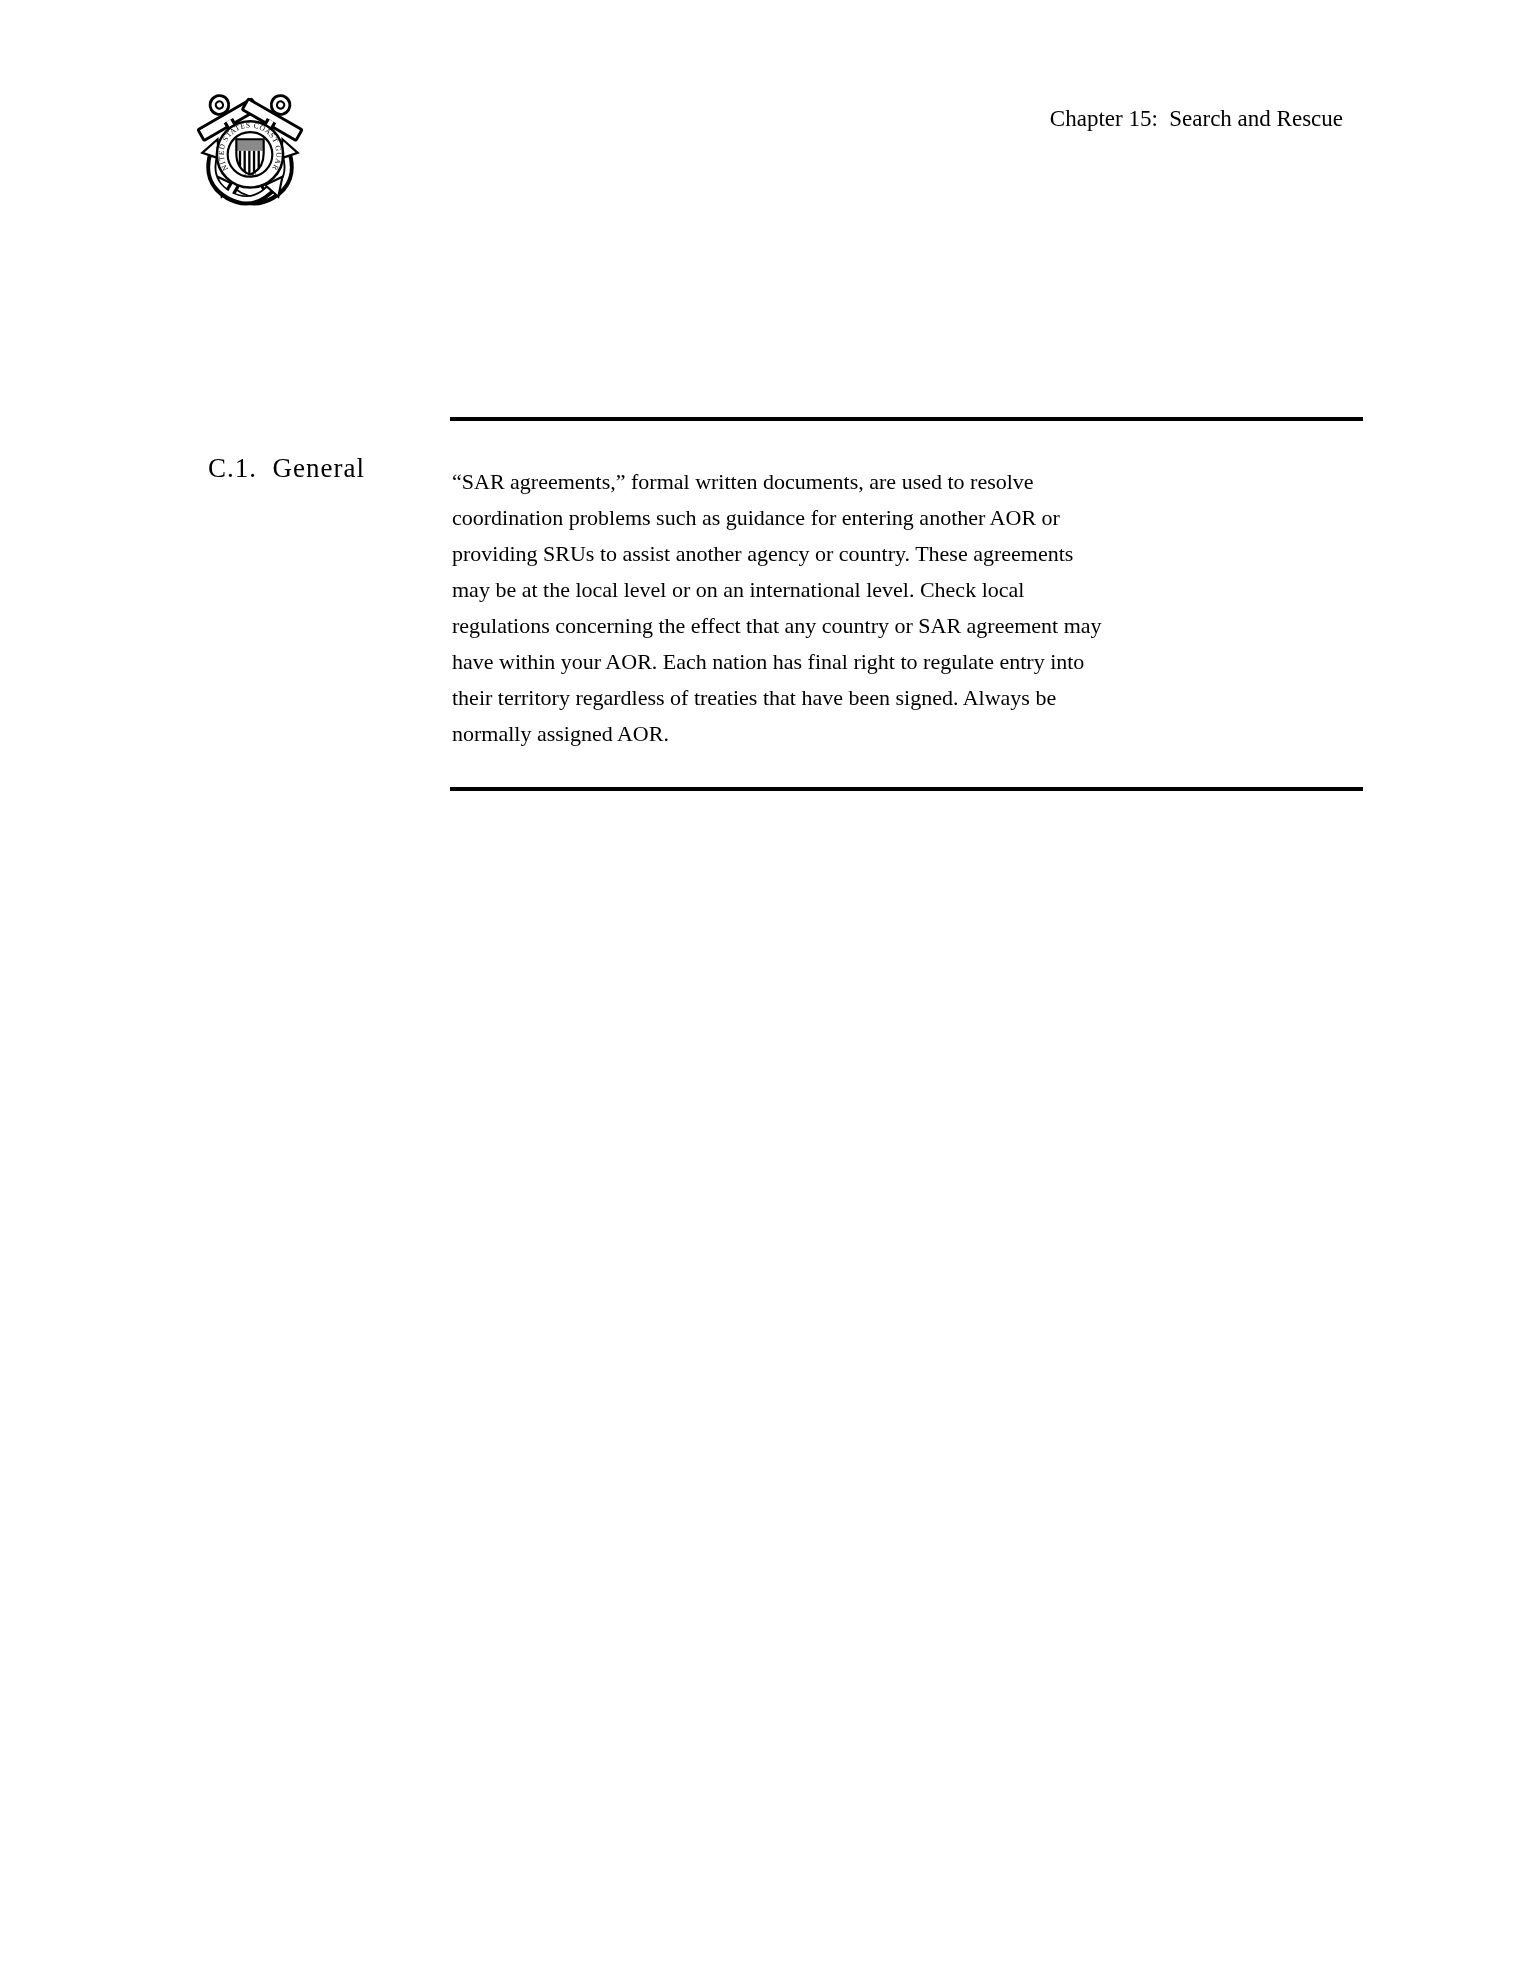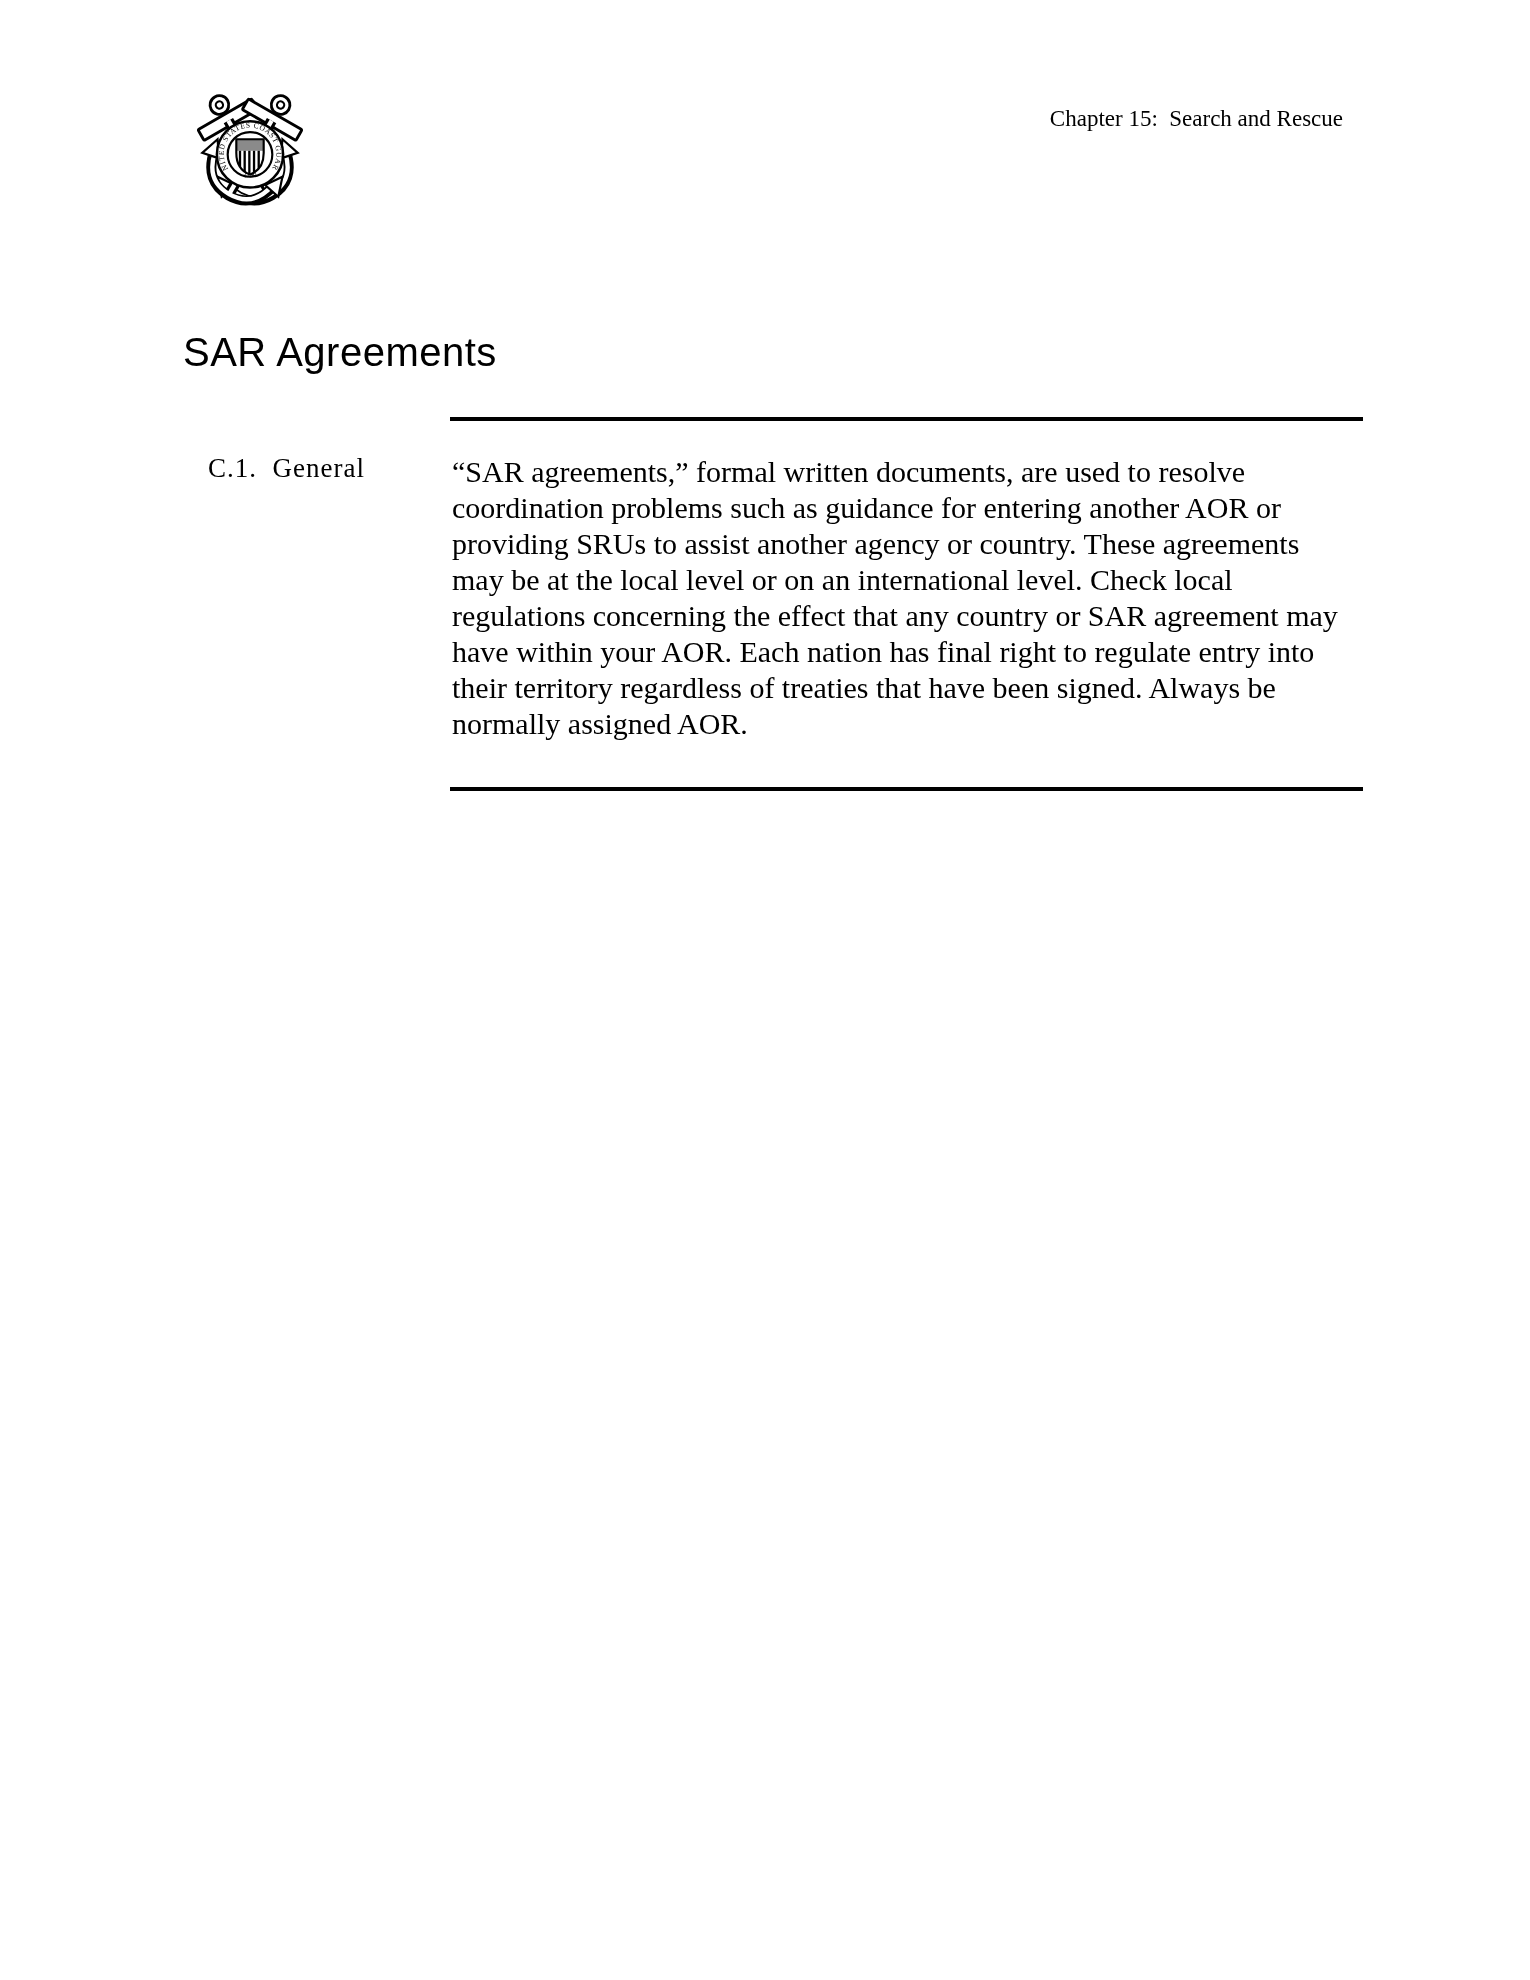--- a/index.html
+++ b/index.html
@@ -50,23 +50,23 @@
     left: 208px;
     top: 450px;
     font-size: 27px;
     line-height: 36px;
     letter-spacing: 1px;
     white-space: pre;
   }
   .body-text {
     position: absolute;
     left: 452px;
-    top: 454px;
+    top: 464px;
     width: 920px;
-    font-size: 30px;
+    font-size: 22px;
     line-height: 36px;
   }
   .body-text .line { white-space: pre; }
   .page-number {
     position: absolute;
     left: 442px;
     top: 1857px;
     width: 600px;
     text-align: center;
     font-size: 26px;
@@ -130,21 +130,20 @@
         <rect x="97.5" y="90" width="3.2" height="34" fill="#000000"></rect>
         <rect x="104" y="90" width="3.2" height="34" fill="#000000"></rect>
         <rect x="110.5" y="90" width="3.2" height="34" fill="#000000"></rect>
       </g>
       <path d="M 81 74 L 119 74 L 119 93 C 119 112 108 120 100 123 C 92 120 81 112 81 93 Z" fill="none" stroke="#000000" stroke-width="3"></path>
     </g>
   </svg>
 
   <div class="chapter-header">Chapter 15:  Search and Rescue</div>
 
-  <div class="page-title">SAR Agreements</div>
 
   <div class="rule rule-top"></div>
 
   <div class="section-label">C.1.  General</div>
 
   <div class="body-text">
     <div class="line">“SAR agreements,” formal written documents, are used to resolve</div>
     <div class="line">coordination problems such as guidance for entering another AOR or</div>
     <div class="line">providing SRUs to assist another agency or country. These agreements</div>
     <div class="line">may be at the local level or on an international level. Check local</div>

